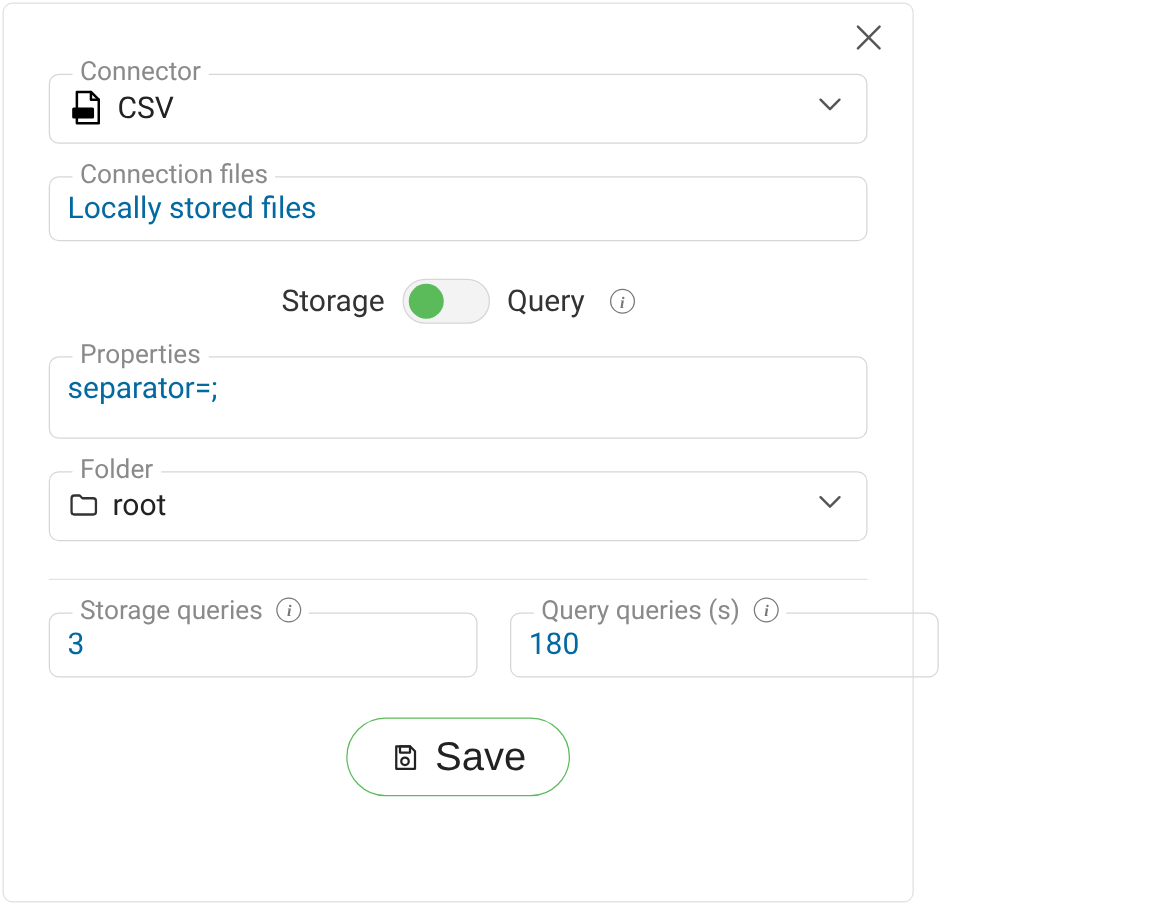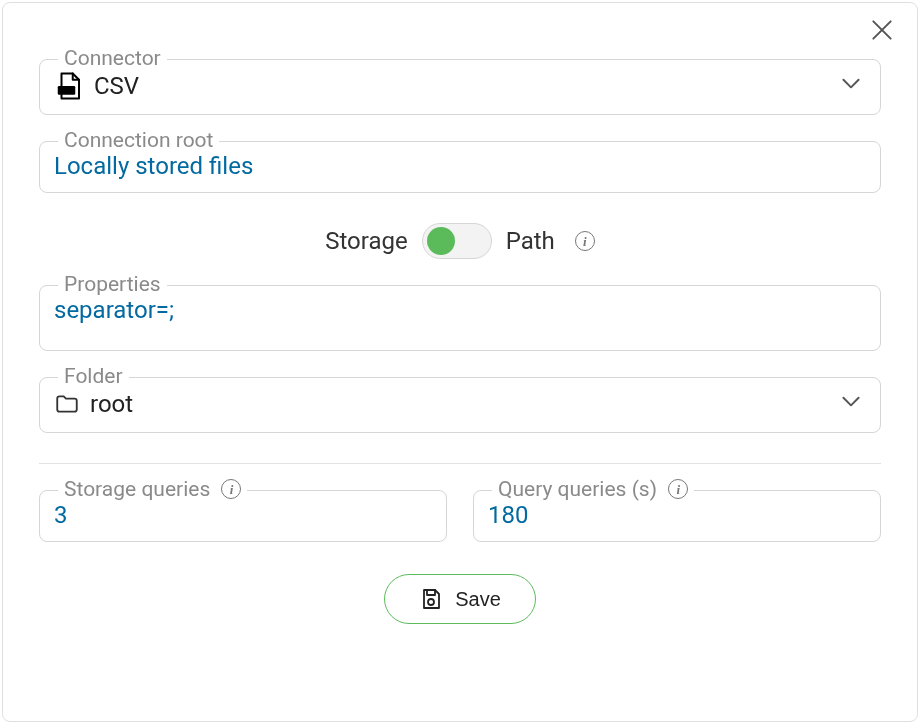--- a/index.html
+++ b/index.html
@@ -7,21 +7,21 @@
     margin: 0;
     padding: 0;
     width: 920px;
     height: 724px;
     font-family: -apple-system, BlinkMacSystemFont, "Segoe UI", Roboto, Helvetica, Arial, sans-serif;
     background: #fff;
     color: #222;
   }
   .dialog {
     position: relative;
-    width: 916px;
+    width: 729px;
     height: 720px;
     margin: 2px;
     border: 1px solid #e0e0e0;
     border-radius: 8px;
     background: #fff;
     padding: 14px 36px 28px 36px;
   }
   .close-btn {
     position: absolute;
     top: 14px;
@@ -139,21 +139,21 @@
     gap: 30px;
     margin-top: 32px;
   }
   .btn {
     display: inline-flex;
     align-items: center;
     gap: 12px;
     border: 1.5px solid #5bbb5b;
     background: #fff;
     color: #222;
-    font-size: 20px;
+    font-size: 32px;
     padding: 12px 34px;
     border-radius: 999px;
     cursor: pointer;
   }
   .btn .btn-icon { display: inline-flex; }
   .legend .info-icon { vertical-align: middle; position: relative; top:-1px; }
 </style>
 </head>
 <body>
 
@@ -178,30 +178,30 @@
     </span>
     <span class="value">CSV</span>
     <span class="chev">
       <svg viewBox="0 0 24 24" width="26" height="26" stroke="currentColor" stroke-width="1.8" fill="none" stroke-linecap="round" stroke-linejoin="round">
         <polyline points="5 9 12 16 19 9"></polyline>
       </svg>
     </span>
   </div>
 
   <div class="field">
-    <span class="legend">Connection root</span>
+    <span class="legend">Connection files</span>
     <input class="value-input" value="Locally stored files" style="">
   </div>
 
   <div class="toggle-row">
     <span>Storage</span>
     <div class="toggle">
       <div class="knob"></div>
     </div>
-    <span>Path</span>
+    <span>Query</span>
     <span class="info-icon">i</span>
   </div>
 
   <div class="field" style="padding-bottom:26px;">
     <span class="legend">Properties</span>
     <input class="value-input" value="separator=;" style="">
   </div>
 
   <div class="field">
     <span class="legend">Folder</span>

